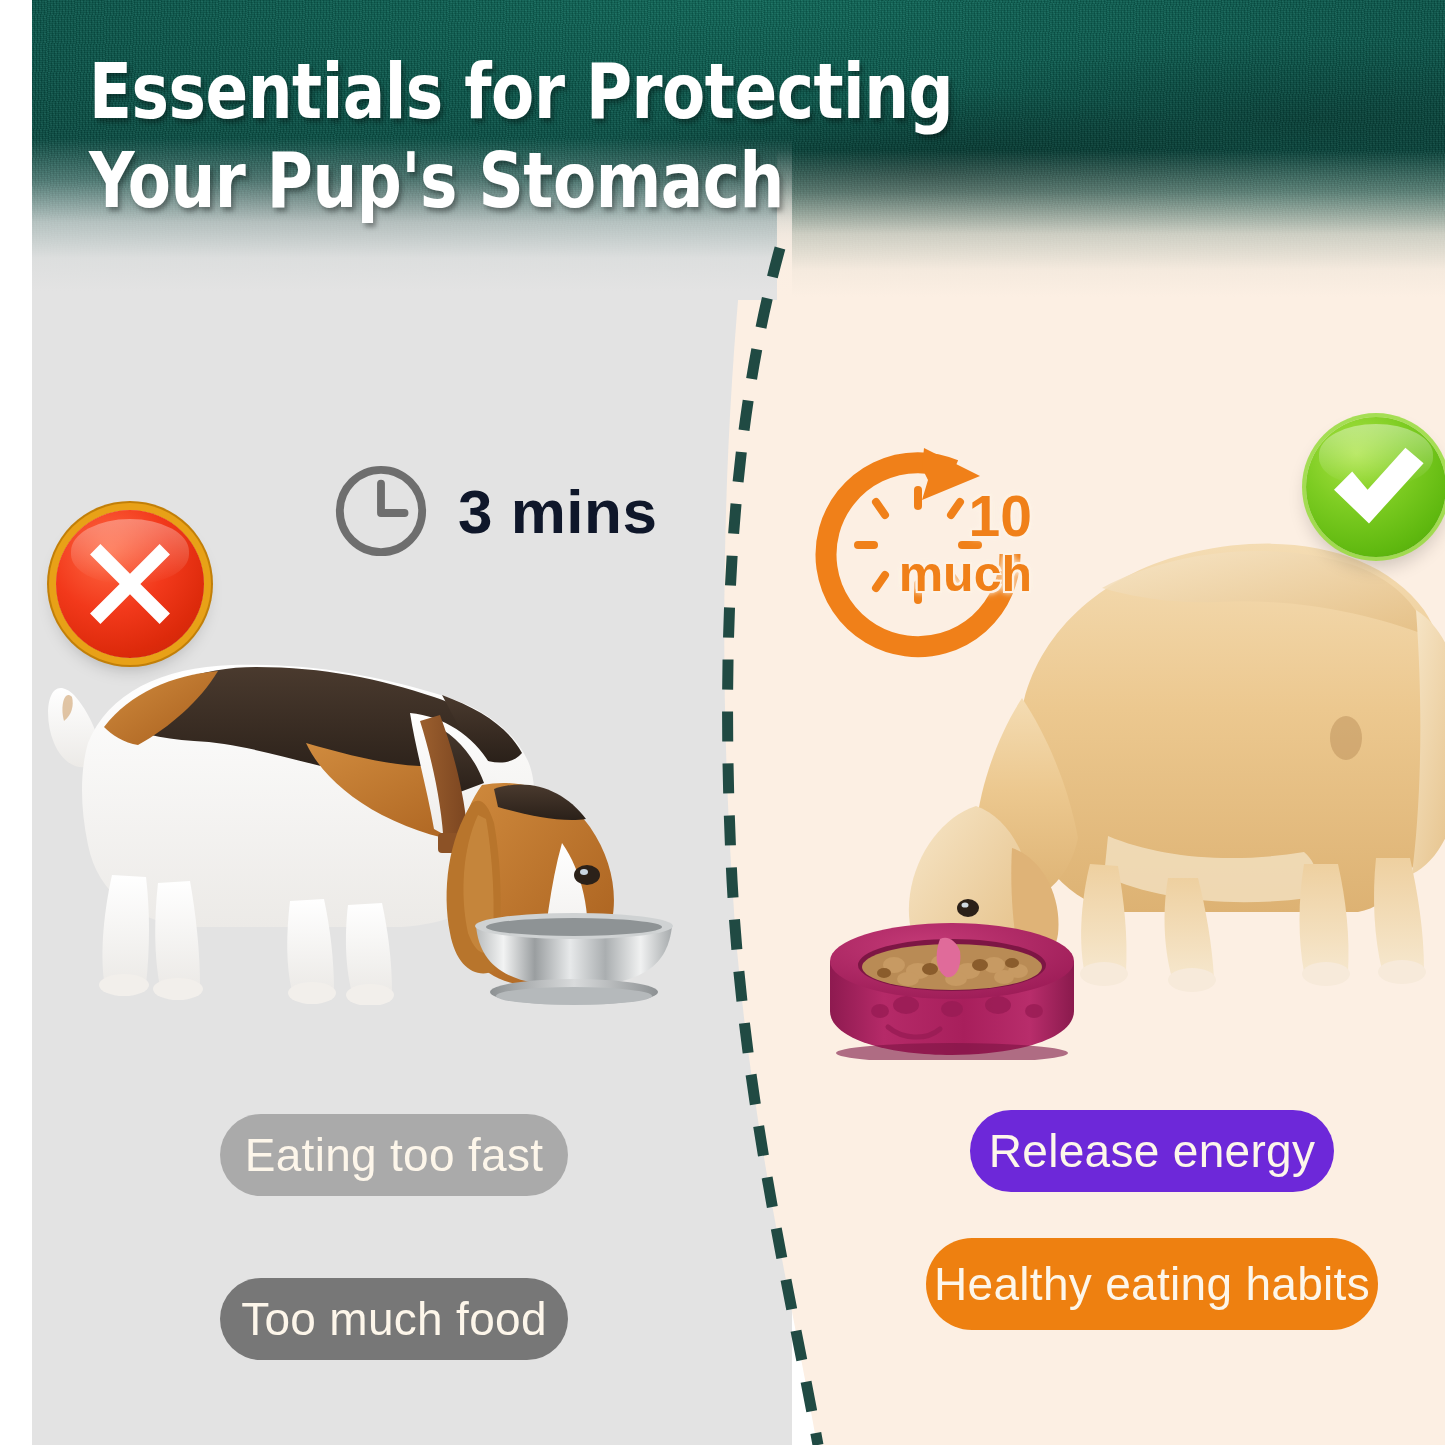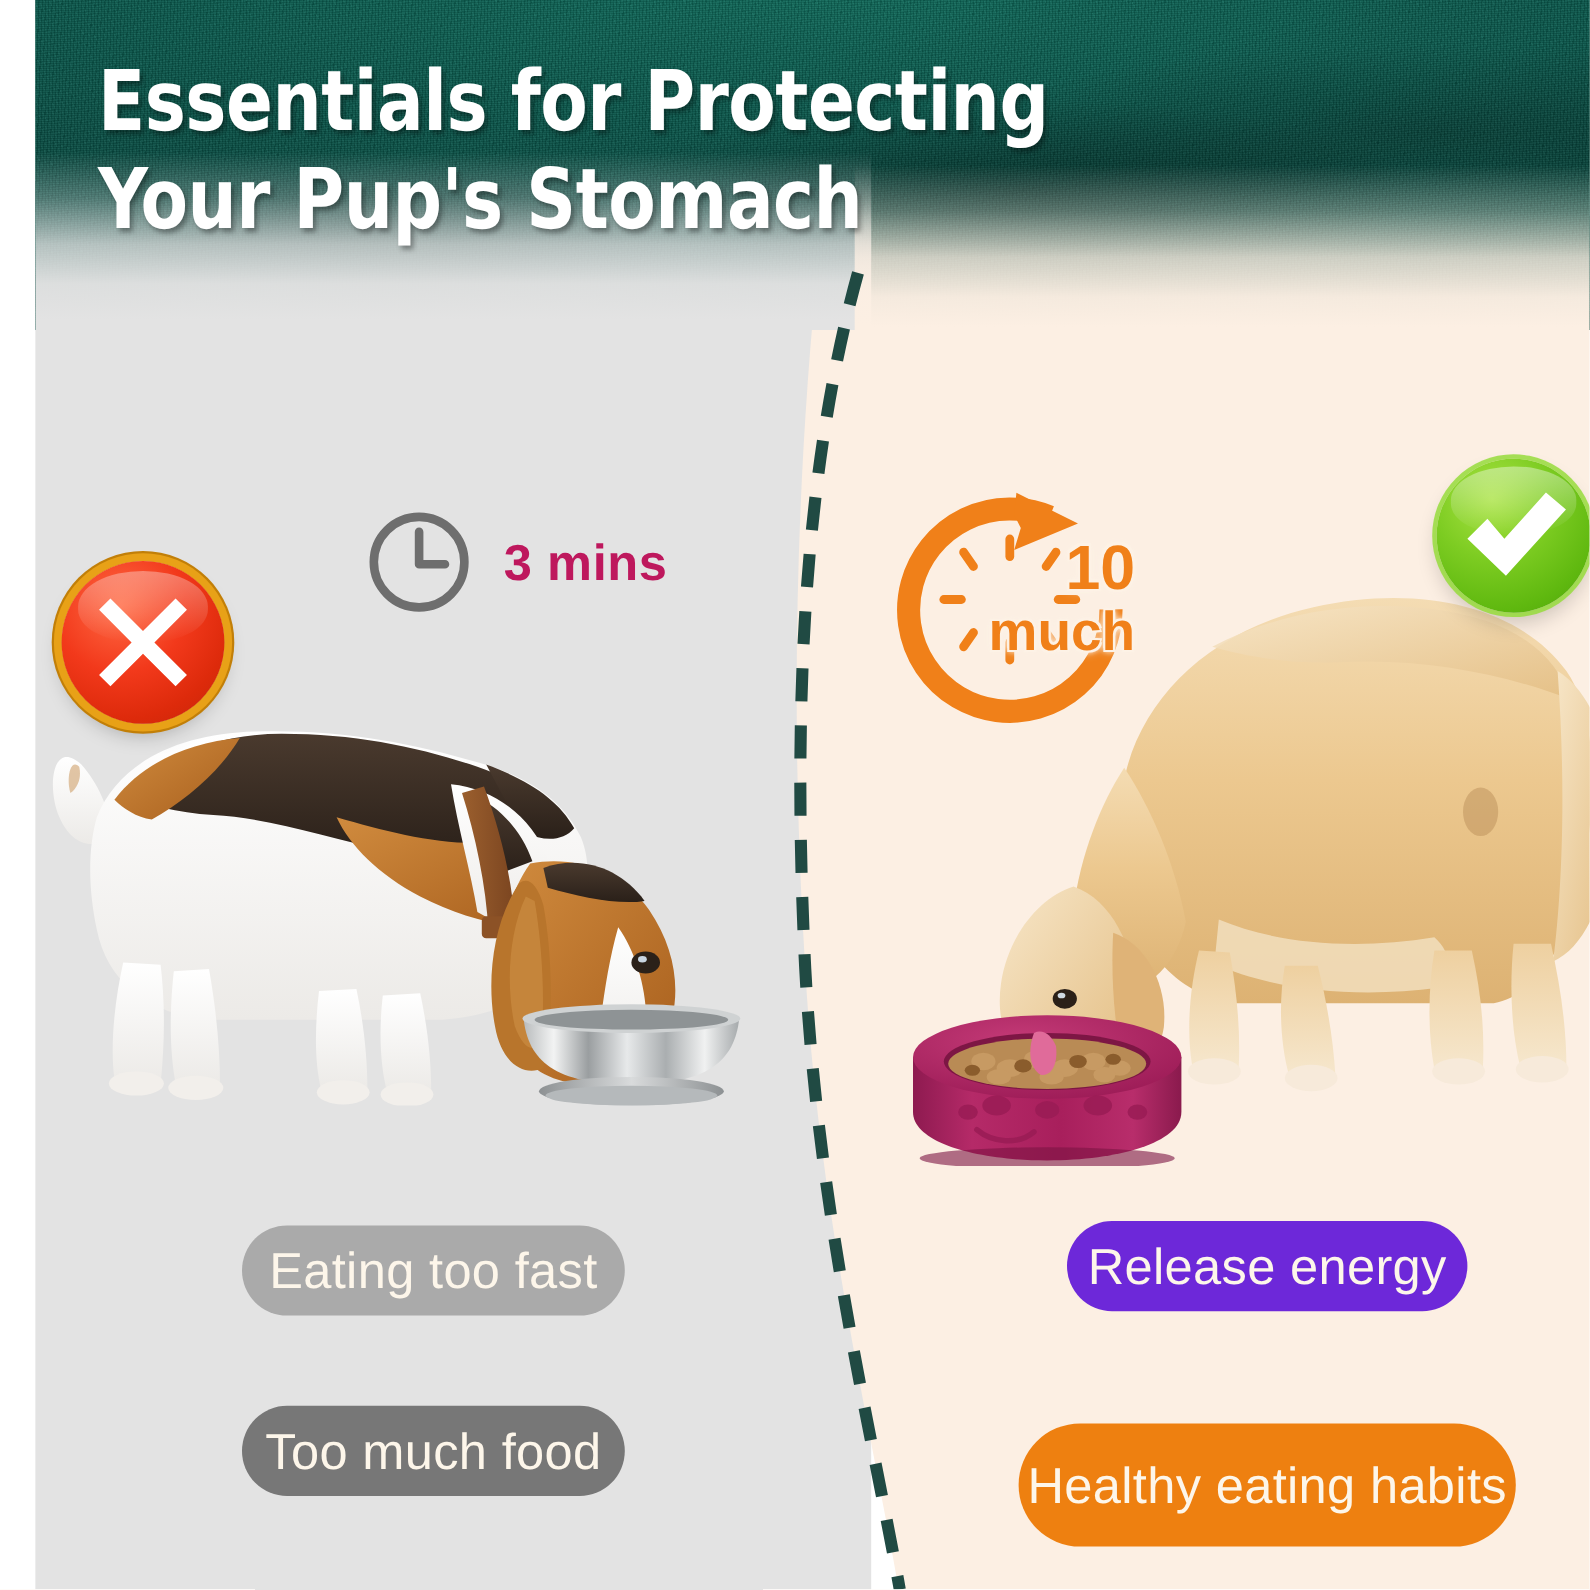--- a/index.html
+++ b/index.html
@@ -161,22 +161,22 @@
   
   .clock-row {
     position: absolute;
     left: 300px; top: 462px;
     display: flex;
     align-items: center;
     gap: 28px;
   }
   .clock-icon { width: 98px; height: 98px; }
   .clock-label {
-    color: #be185d;
-    font-size: 46px;
+    color: #0f172a;
+    font-size: 62px;
     font-weight: bold;
     letter-spacing: .5px;
   }
 
   
   .timer {
     position: absolute;
     left: 772px; top: 436px;
     width: 228px; height: 226px;
   }
@@ -224,22 +224,22 @@
     left: 188px; top: 1278px;
     width: 348px; height: 82px;
     background: #777777;
   }
   .pill-release {
     left: 938px; top: 1110px;
     width: 364px; height: 82px;
     background: #6d28d9;
   }
   .pill-healthy {
-    left: 894px; top: 1294px;
-    width: 452px; height: 112px;
+    left: 894px; top: 1238px;
+    width: 452px; height: 92px;
     background: #ee8010;
   }
 </style>
 </head>
 <body>
 
 <div id="poster">
 
   <div class="panel-left"></div>
   <div class="panel-right"></div>

